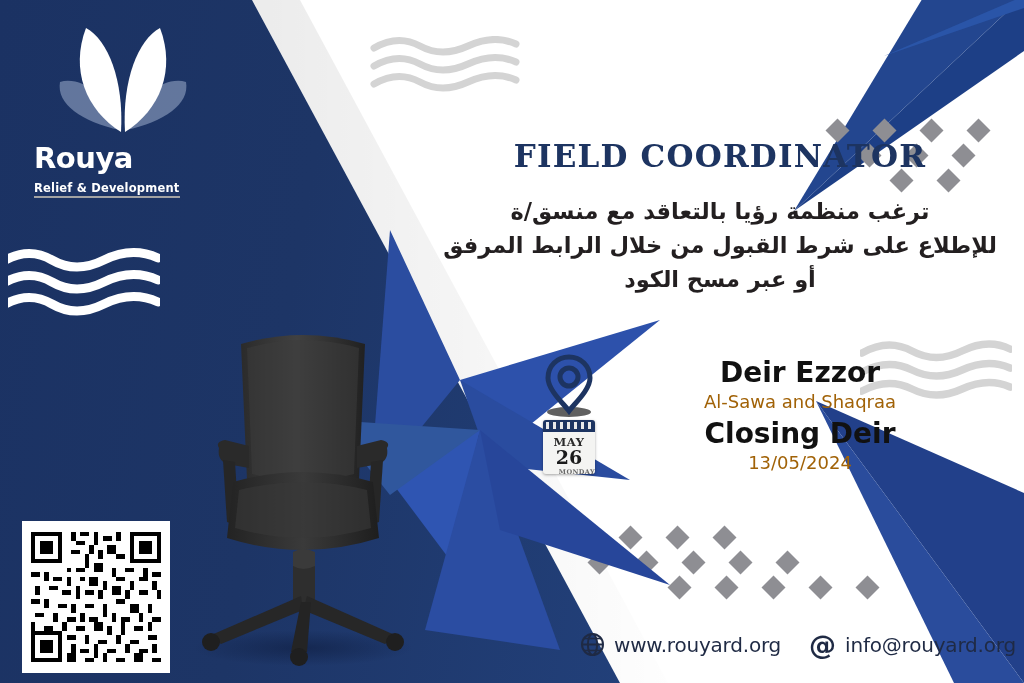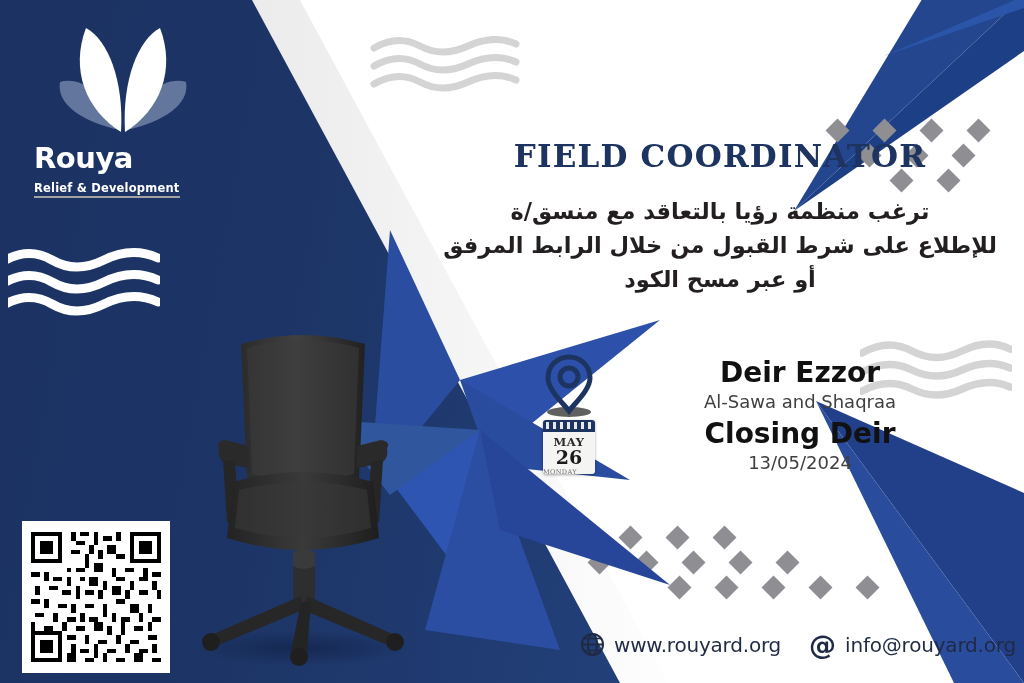--- a/index.html
+++ b/index.html
@@ -111,39 +111,39 @@
   .info-row { display:flex; align-items:center;gap:32px; }
   .info-row + .info-row { }
   .info-icon { width:78px; flex:0 0 78px; display:flex; justify-content:center; align-items:center; }
   .info-text { flex:1; text-align:center; padding-right:40px; }
   .info-main {
     font-family:"DejaVu Sans", sans-serif;
     font-size:28px; font-weight:bold; color:#111; line-height:32px;
   }
   .info-sub {
     font-family:"DejaVu Sans", sans-serif;
-    font-size:18px; color:#404040; line-height:24px; margin-top:1px;
+    font-size:18px; color:#a16207; line-height:24px; margin-top:1px;
   }
 
   
   .cal {
     width:52px; height:54px; position:relative;
     background:#f4f4f2; border-radius:3px;
     box-shadow:0 1px 3px rgba(0,0,0,0.35);
     overflow:hidden;
     font-family:"DejaVu Serif", serif;
   }
   .cal-top { height:12px; background:#1d3461; position:relative; }
   .cal-top::after {
     content:""; position:absolute; left:3px; top:2px; right:3px; height:7px;
     background:repeating-linear-gradient(90deg,#e9e9e9 0 3px, transparent 3px 7px);
   }
   .cal-month { font-size:11.5px; font-weight:bold; color:#2b2b2b; text-align:center; margin-top:3px; letter-spacing:0.5px;}
   .cal-day { font-size:19px; font-weight:bold; color:#1b1b1b; text-align:center; line-height:19px; margin-top:-1px;}
-  .cal-dow { font-size:6.5px; font-weight:normal; color:#6b6b6b; text-align:left; letter-spacing:0.4px; margin-top:1px;}
+  .cal-dow { font-size:6.5px; font-weight:bold; color:#6b6b6b; text-align:right; letter-spacing:0.4px; margin-top:1px;}
 
   
   .footer {
     position:absolute; left:580px; top:632px; width:400px;
     display:flex; align-items:center; gap:28px;
     z-index:8;
   }
   .footer-item { display:flex; align-items:center; gap:9px; }
   .footer-text {
     font-family:"DejaVu Sans", sans-serif;

